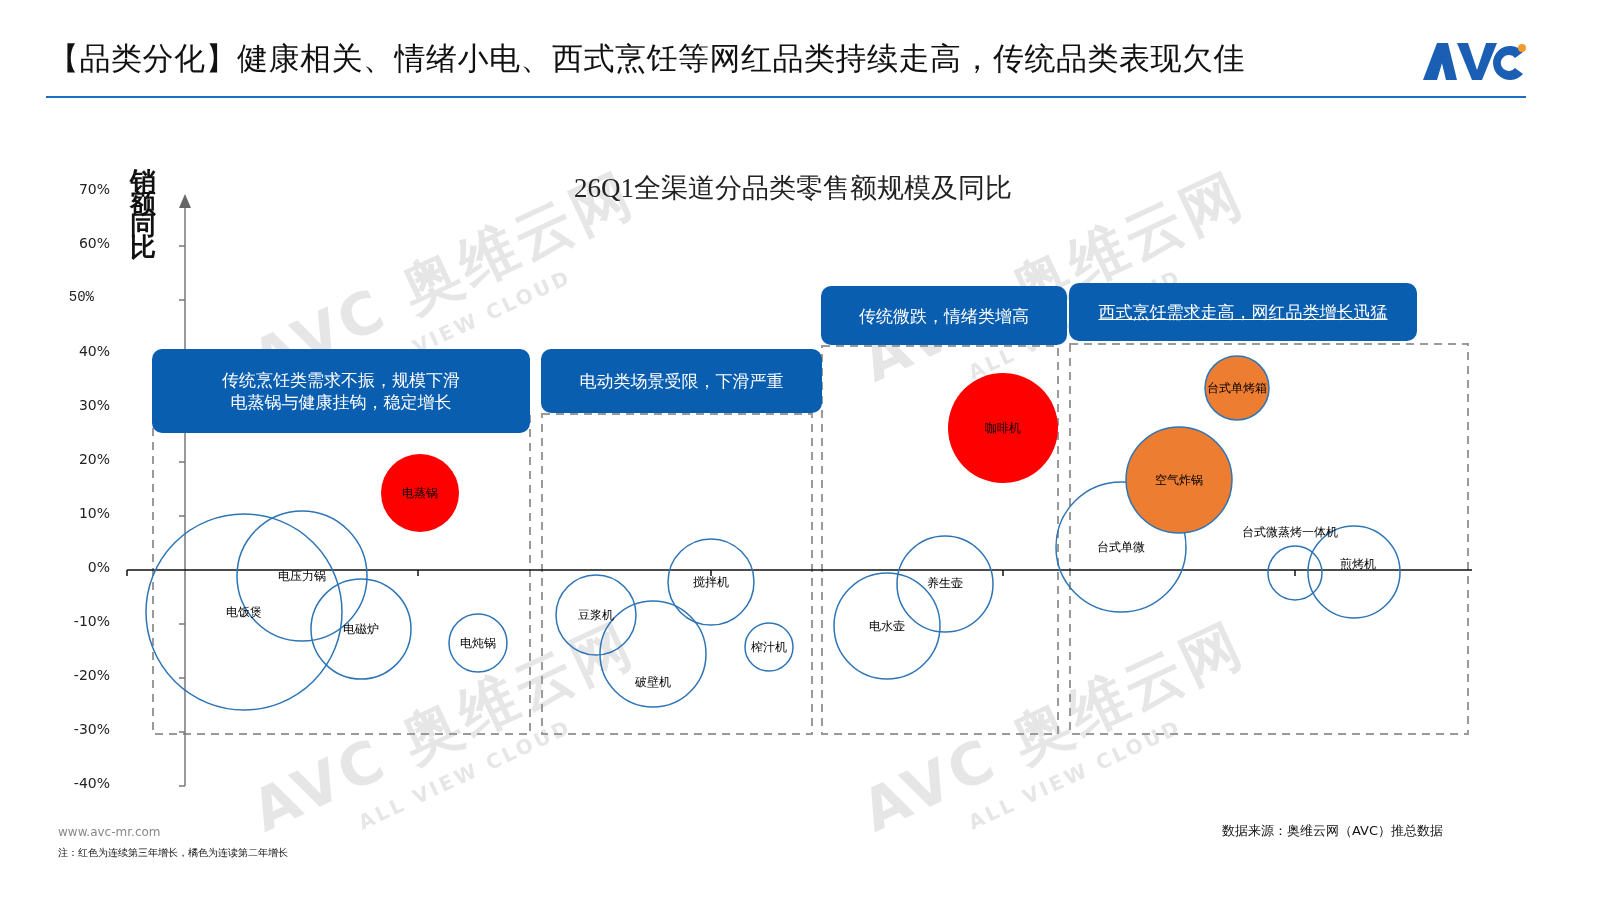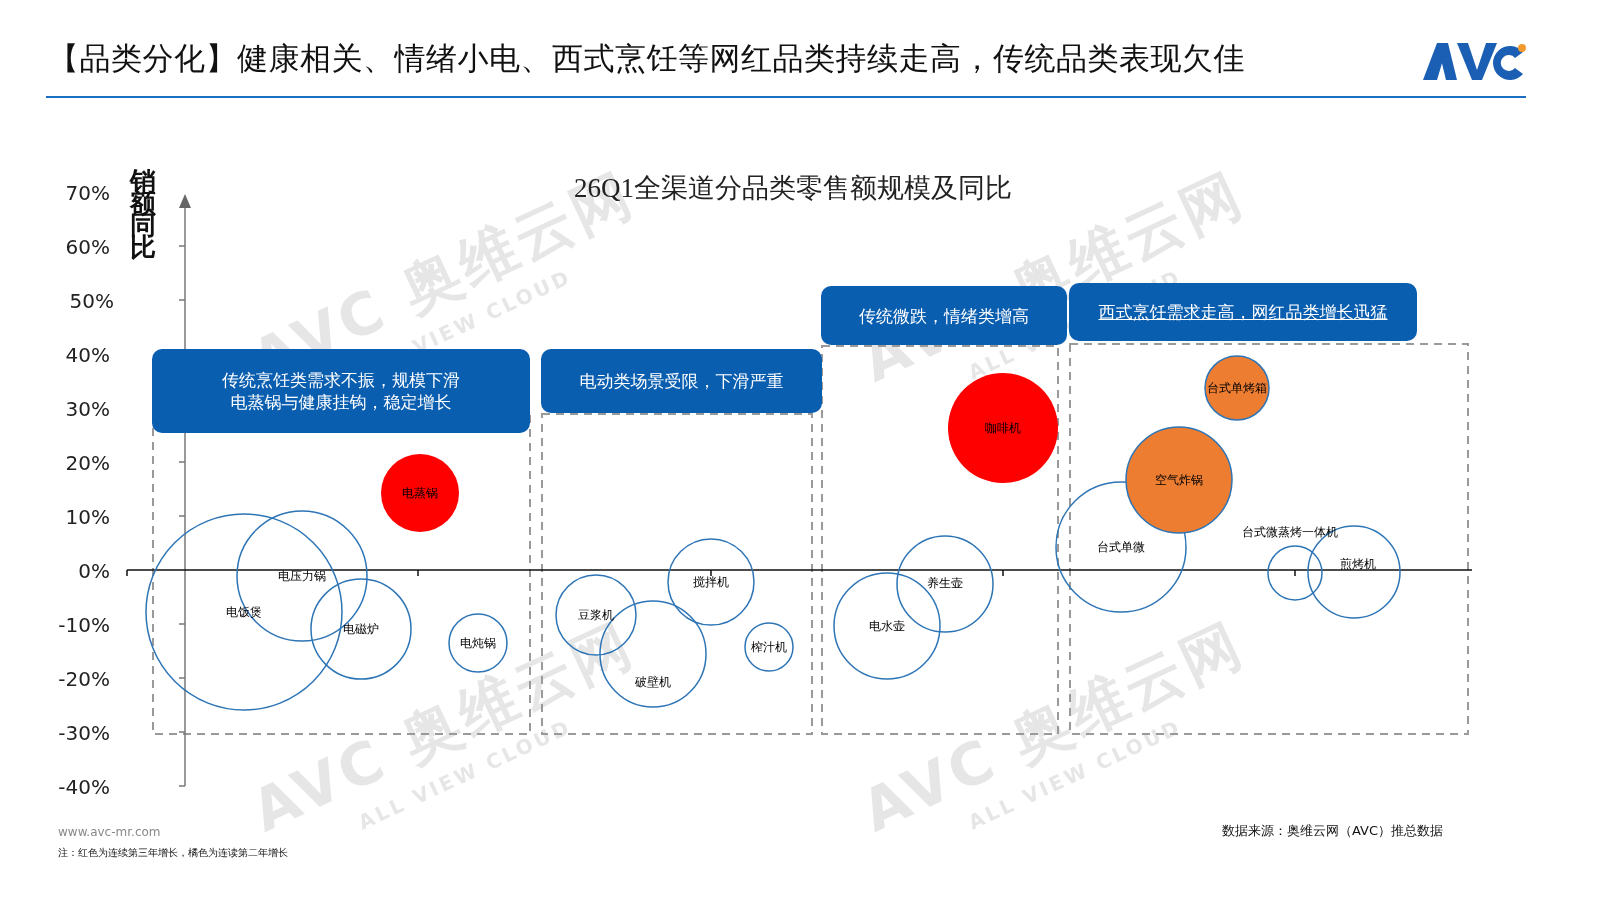--- a/index.html
+++ b/index.html
@@ -4,21 +4,21 @@
 <style>
   * { margin:0; padding:0; box-sizing:border-box; }
   html, body { width:1600px; height:900px; background:#ffffff; overflow:hidden; }
   body { position:relative; font-family:"DejaVu Sans","Liberation Sans",sans-serif; color:#000; }
   .page-title { position:absolute; left:48px; top:38px; font-size:31px; line-height:40px; color:#111; letter-spacing:0.5px; white-space:nowrap; }
   .title-rule { position:absolute; left:46px; top:96px; width:1480px; height:2px; background:#1a6fc0; }
   .logo { position:absolute; left:1423px; top:40px; width:104px; height:42px; }
   .chart-title { position:absolute; left:0; width:1600px; top:170px; text-align:center; font-size:27px; color:#222; padding-left:30px; }
   .chart-title span { position:relative; left:-22px;font-family:Liberation Serif, serif; }
   svg.plot { position:absolute; left:0; top:0; }
-  .ytick-label { position:absolute; width:70px; text-align:right; font-size:20px; color:#222; }
+  .ytick-label { position:absolute; width:70px; text-align:right; font-size:14px; color:#222; }
   .ylabel { position:absolute; left:130px; top:170px; width:24px; font-size:26px; font-weight:bold; line-height:22px; color:#111; }
   .callout { position:absolute; background:#0a5eb0; color:#fff; border-radius:10px; display:flex; align-items:center; justify-content:center; text-align:center; font-size:17px; line-height:22px; white-space:pre-line; }
   .bubble-label { position:absolute; font-size:12px; color:#000000; white-space:nowrap; transform:translate(-50%,-50%); }
   .footer-url { position:absolute; left:58px; top:825px; font-size:12px; color:#888; }
   .footer-note { position:absolute; left:58px; top:846px; font-size:10px; color:#111; }
   .footer-source { position:absolute; left:1222px; top:822px; font-size:13px; color:#111; }
   .wm { position:absolute; color:rgba(200,200,200,0.45); font-weight:bold; transform:rotate(-25deg); transform-origin:left top; white-space:nowrap; pointer-events:none; }
   .wm .big { font-size:58px; letter-spacing:4px; }
   .wm .small { font-size:20px; letter-spacing:3px; display:block; margin-left:90px; }
 </style>
@@ -39,21 +39,21 @@
 <div class="wm" style="left:850px;top:330px;"><span class="big">AVC 奥维云网</span><span class="small">ALL VIEW CLOUD</span></div>
 <div class="wm" style="left:240px;top:780px;"><span class="big">AVC 奥维云网</span><span class="small">ALL VIEW CLOUD</span></div>
 <div class="wm" style="left:850px;top:780px;"><span class="big">AVC 奥维云网</span><span class="small">ALL VIEW CLOUD</span></div>
 
 <div class="chart-title"><span>26Q1全渠道分品类零售额规模及同比</span></div>
 
 <div class="ylabel">销额同比</div>
 
 <div class="ytick-label" style="left:40px;top:181px;">70%</div>
 <div class="ytick-label" style="left:40px;top:235px;">60%</div>
-<div class="ytick-label" style="left:44px;top:289px;">50%</div>
+<div class="ytick-label" style="left:24px;top:289px;font-family:Liberation Mono, monospace;">50%</div>
 <div class="ytick-label" style="left:40px;top:343px;">40%</div>
 <div class="ytick-label" style="left:40px;top:397px;">30%</div>
 <div class="ytick-label" style="left:40px;top:451px;">20%</div>
 <div class="ytick-label" style="left:40px;top:505px;">10%</div>
 <div class="ytick-label" style="left:40px;top:559px;">0%</div>
 <div class="ytick-label" style="left:40px;top:613px;">-10%</div>
 <div class="ytick-label" style="left:40px;top:667px;">-20%</div>
 <div class="ytick-label" style="left:40px;top:721px;">-30%</div>
 <div class="ytick-label" style="left:40px;top:775px;">-40%</div>
 

